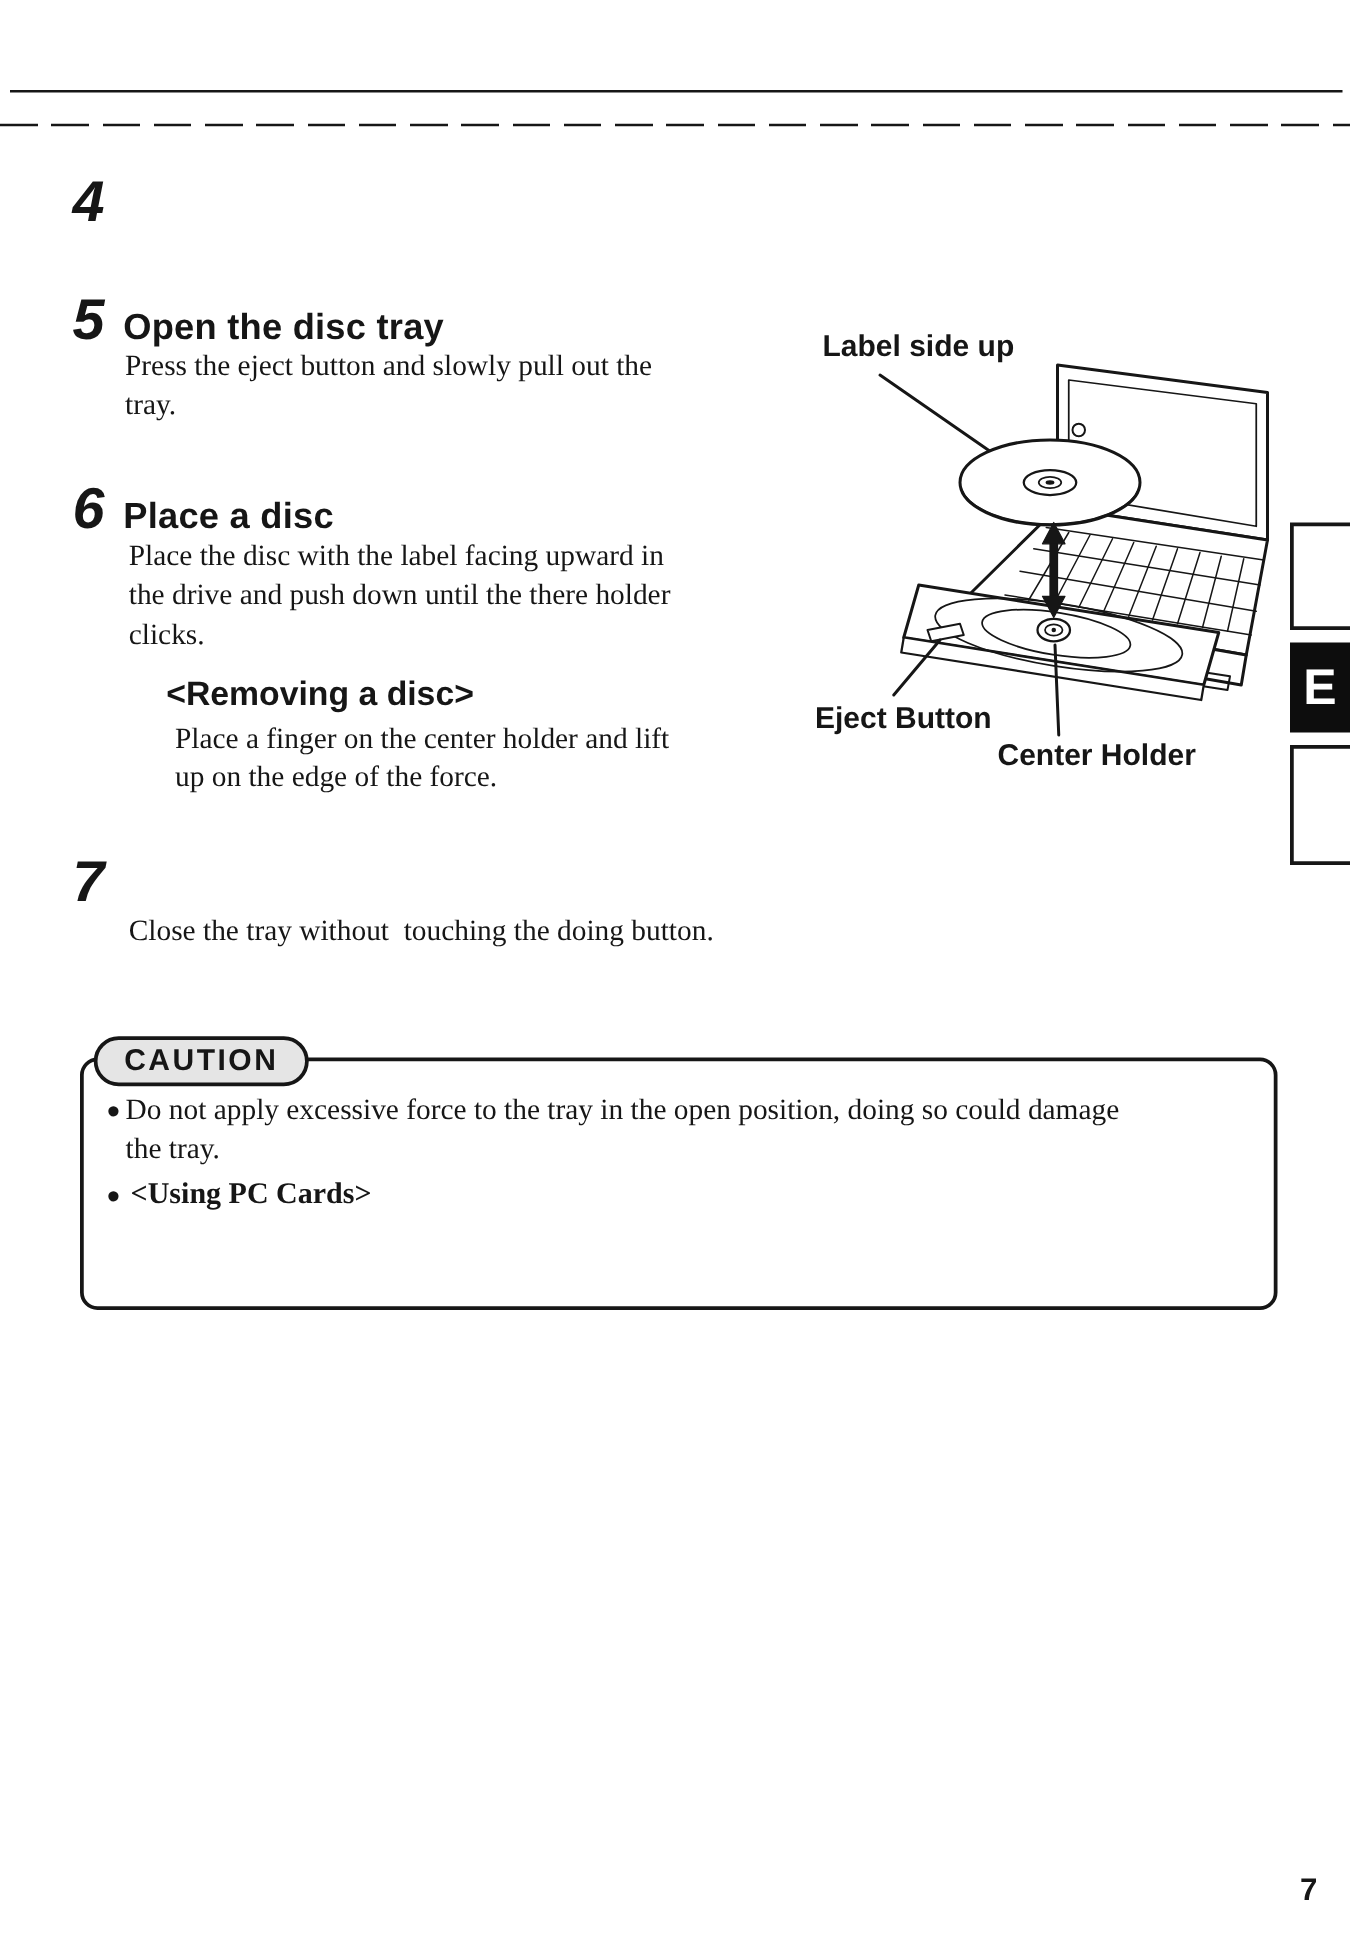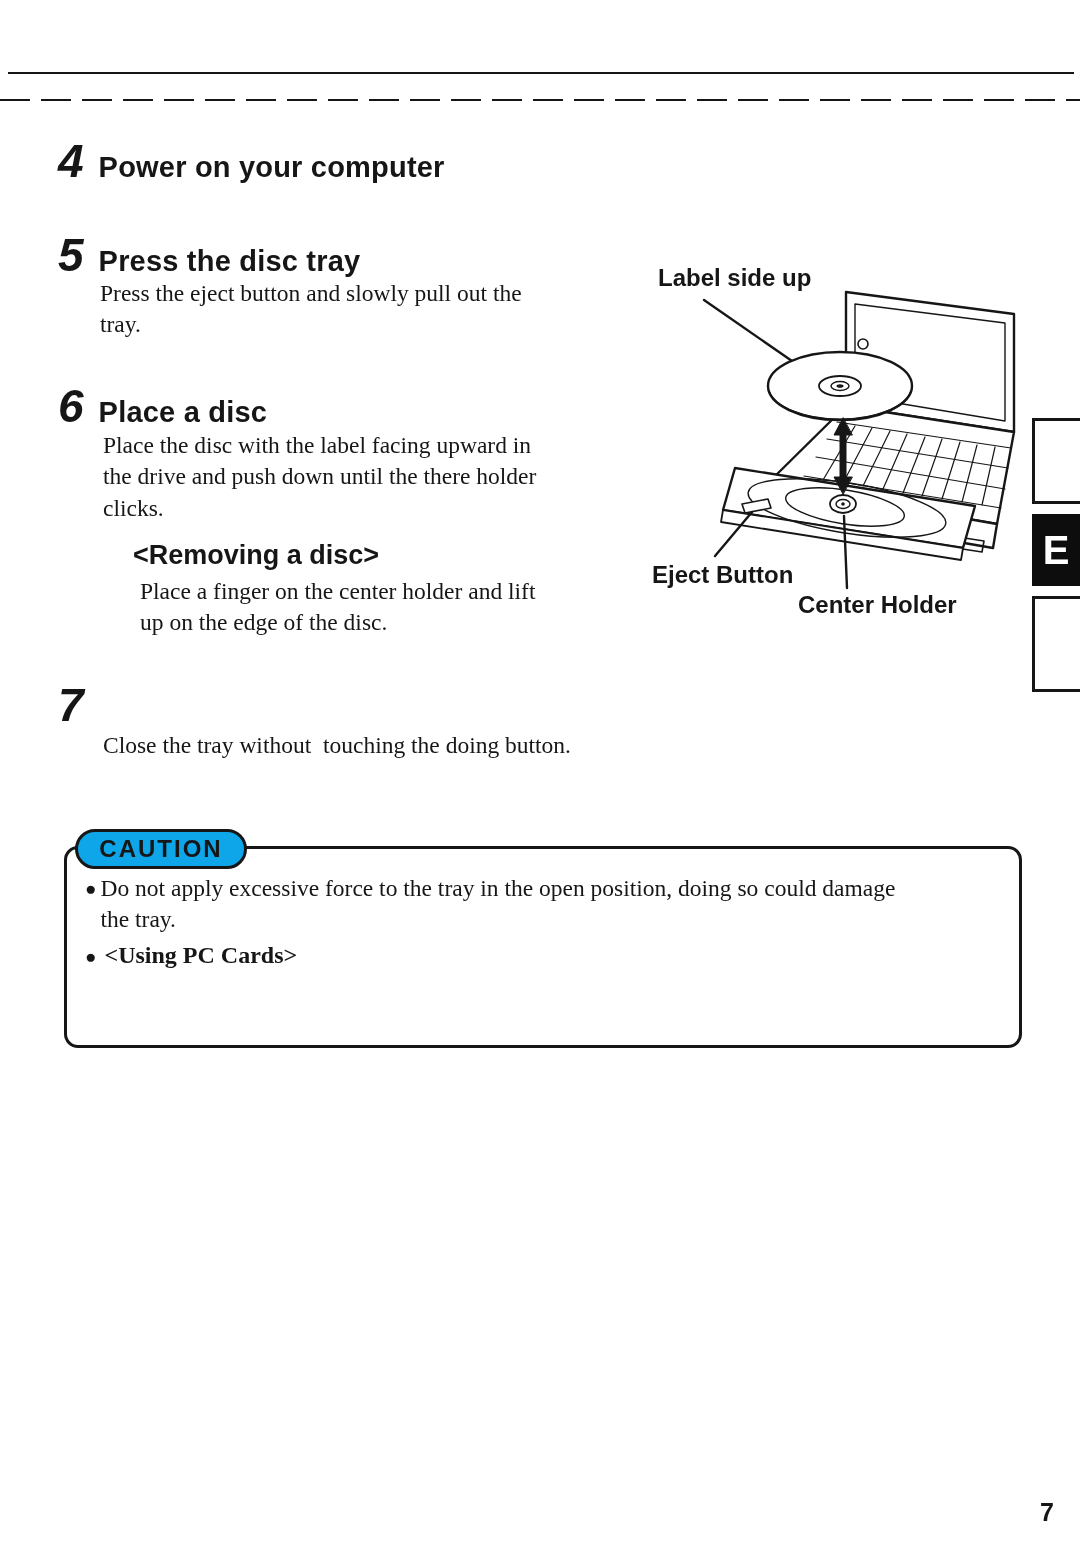--- a/index.html
+++ b/index.html
@@ -58,21 +58,21 @@
                      color: #ffffff; font-family: "Liberation Sans", sans-serif; font-weight: bold; font-size: 40px; }
   .edge-box-bottom { left: 1032px; top: 596px; width: 60px; height: 96px; border: 3px solid #161616; background: #fff; }
 
   
   .caution-box {
     left: 64px; top: 846px; width: 958px; height: 202px;
     border: 3px solid #161616; border-radius: 14px; background: #fff;
   }
   .caution-badge {
     position: absolute; left: 8px; top: -20px; width: 172px; height: 40px;
-    border: 3px solid #161616; border-radius: 20px; background: #0ea5e9;
+    border: 3px solid #161616; border-radius: 20px; background: #e5e5e5;
     display: flex; align-items: center; justify-content: center;
     font-family: "Liberation Sans", sans-serif; font-weight: bold;
     font-size: 24px; letter-spacing: 2px;
   }
   .c-item { position: absolute; left: 18px; top: 24px; width: 916px; display: flex; align-items: flex-start; }
   .c-bullet { font-size: 19px; line-height: 31px; margin-right: 4px; }
   .c-item2 { position: absolute; left: 18px; top: 92px; display: flex; align-items: baseline; }
   .c-item2 .c-bullet { margin-right: 8px; }
   .c-heading { font-weight: bold; font-size: 24px; }
   .c-body2 { position: absolute; left: 39px; top: 128px; width: 900px; }
@@ -83,41 +83,40 @@
   }
 </style>
 </head>
 <body>
 
 <div class="abs rule-solid"></div>
 <div class="abs rule-dashed"></div>
 
 <div class="abs step-row" style="left:58px; top:138px;">
   <span class="step-num">4</span>
-  <span class="step-title">Power on your computer</span>
 </div>
 
 <div class="abs step-row" style="left:58px; top:232px;">
   <span class="step-num">5</span>
-  <span class="step-title">Press the disc tray</span>
+  <span class="step-title">Open the disc tray</span>
 </div>
 <div class="abs body-text" style="left:100px; top:278px; width:560px;">Press the eject button and slowly pull out the
 tray.</div>
 
 <div class="abs step-row" style="left:58px; top:383px;">
   <span class="step-num">6</span>
   <span class="step-title">Place a disc</span>
 </div>
 <div class="abs body-text" style="left:103px; top:430px; width:560px;">Place the disc with the label facing upward in
 the drive and push down until the there holder
 clicks.</div>
 
 <div class="abs sub-title" style="left:133px; top:540px;">&lt;Removing a disc&gt;</div>
 <div class="abs body-text" style="left:140px; top:576px; width:520px;">Place a finger on the center holder and lift
-up on the edge of the disc.</div>
+up on the edge of the force.</div>
 
 <div class="abs step-row" style="left:58px; top:682px;">
   <span class="step-num">7</span>
 </div>
 <div class="abs body-text" style="left:103px; top:730px; width:600px;">Close the tray without  touching the doing button.</div>
 
 <div class="abs figure">
   <svg viewBox="0 0 390 420">
     <g fill="none" stroke="#161616" stroke-width="2.4" stroke-linejoin="round" stroke-linecap="round">
 

